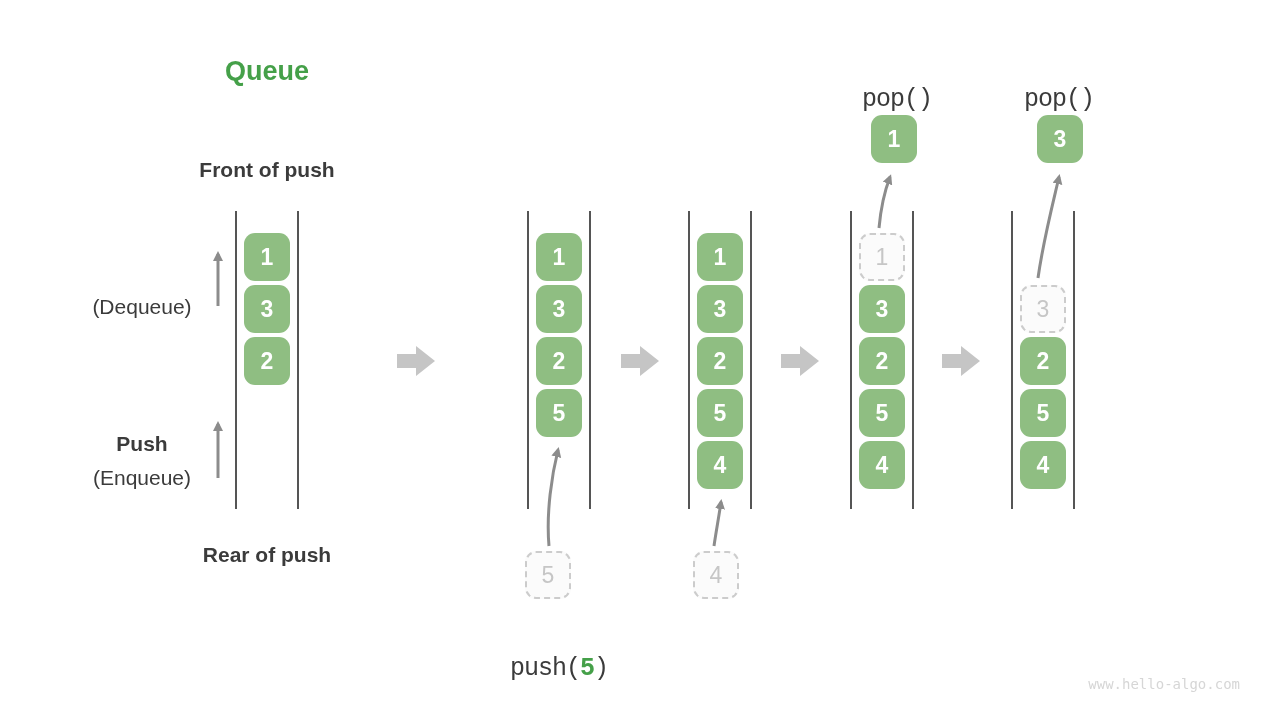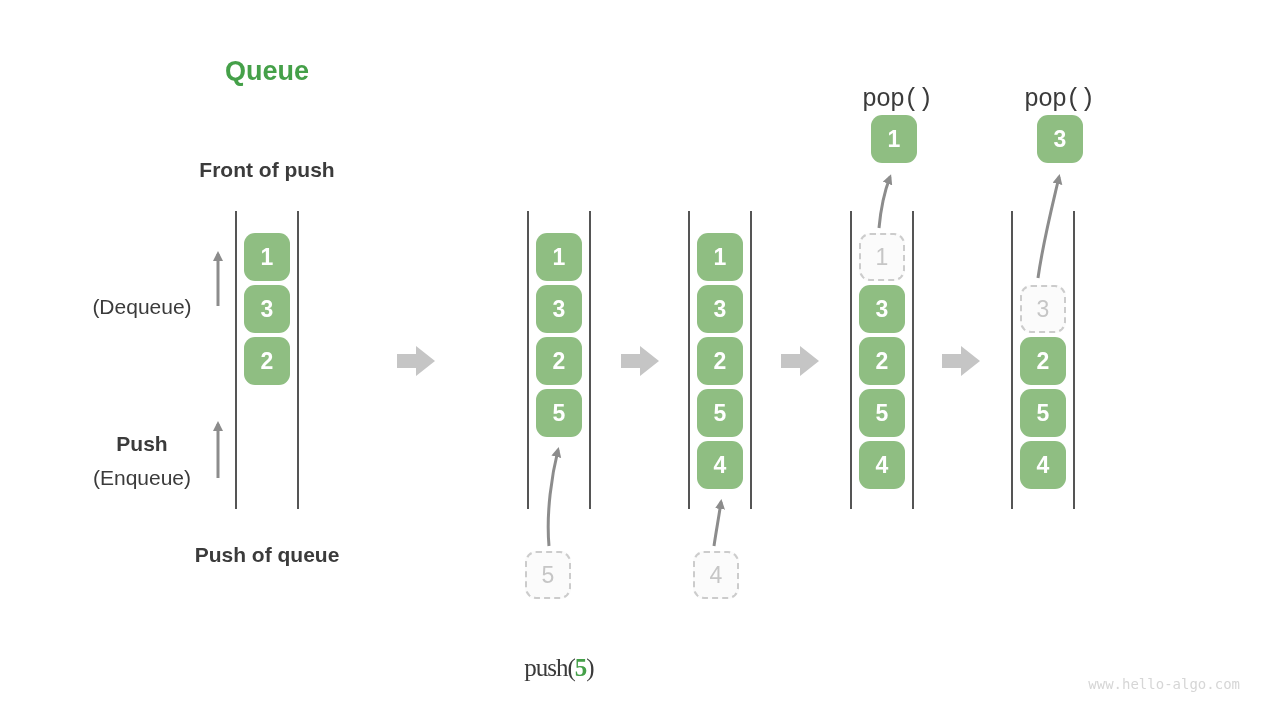--- a/index.html
+++ b/index.html
@@ -59,40 +59,40 @@
   .head      { fill:var(--arrow-gray,#8C8C8C); }
   .block     { fill:var(--block-arrow-gray,#C5C5C5); }
 </style>
 </head>
 <body>
 
 <div class="stage">
 
   <div class="title">Queue</div>
   <div class="lbl bold" style="left:117px; top:158px; width:300px;">Front of push</div>
-  <div class="lbl bold" style="left:117px; top:543px; width:300px;">Push of queue</div>
+  <div class="lbl bold" style="left:117px; top:543px; width:300px;">Rear of push</div>
 
   <div class="lbl" style="left:42px; top:295px; width:200px;">(Dequeue)</div>
   <div class="lbl bold" style="left:42px; top:432px; width:200px;">Push</div>
   <div class="lbl" style="left:42px; top:466px; width:200px;">(Enqueue)</div>
 
   <div class="queue" style="left:235px;">
     <div class="cell solid" style="top:22px;">1</div>
     <div class="cell solid" style="top:74px;">3</div>
     <div class="cell solid" style="top:126px;">2</div>
   </div>
 
   <div class="queue" style="left:527px;">
     <div class="cell solid" style="top:22px;">1</div>
     <div class="cell solid" style="top:74px;">3</div>
     <div class="cell solid" style="top:126px;">2</div>
     <div class="cell solid" style="top:178px;">5</div>
   </div>
   <div class="cell ghost" style="left:525px; top:551px;">5</div>
-  <div class="oplabel" style="left:474px; top:630px;font-family:Liberation Serif, serif;"><span>push(</span><span class="arg">5</span><span>)</span></div>
+  <div class="oplabel" style="left:474px; top:630px;"><span>push(</span><span class="arg">5</span><span>)</span></div>
 
   <div class="queue" style="left:688px;">
     <div class="cell solid" style="top:22px;">1</div>
     <div class="cell solid" style="top:74px;">3</div>
     <div class="cell solid" style="top:126px;">2</div>
     <div class="cell solid" style="top:178px;">5</div>
     <div class="cell solid" style="top:230px;">4</div>
   </div>
   <div class="cell ghost" style="left:693px; top:551px;">4</div>
 

